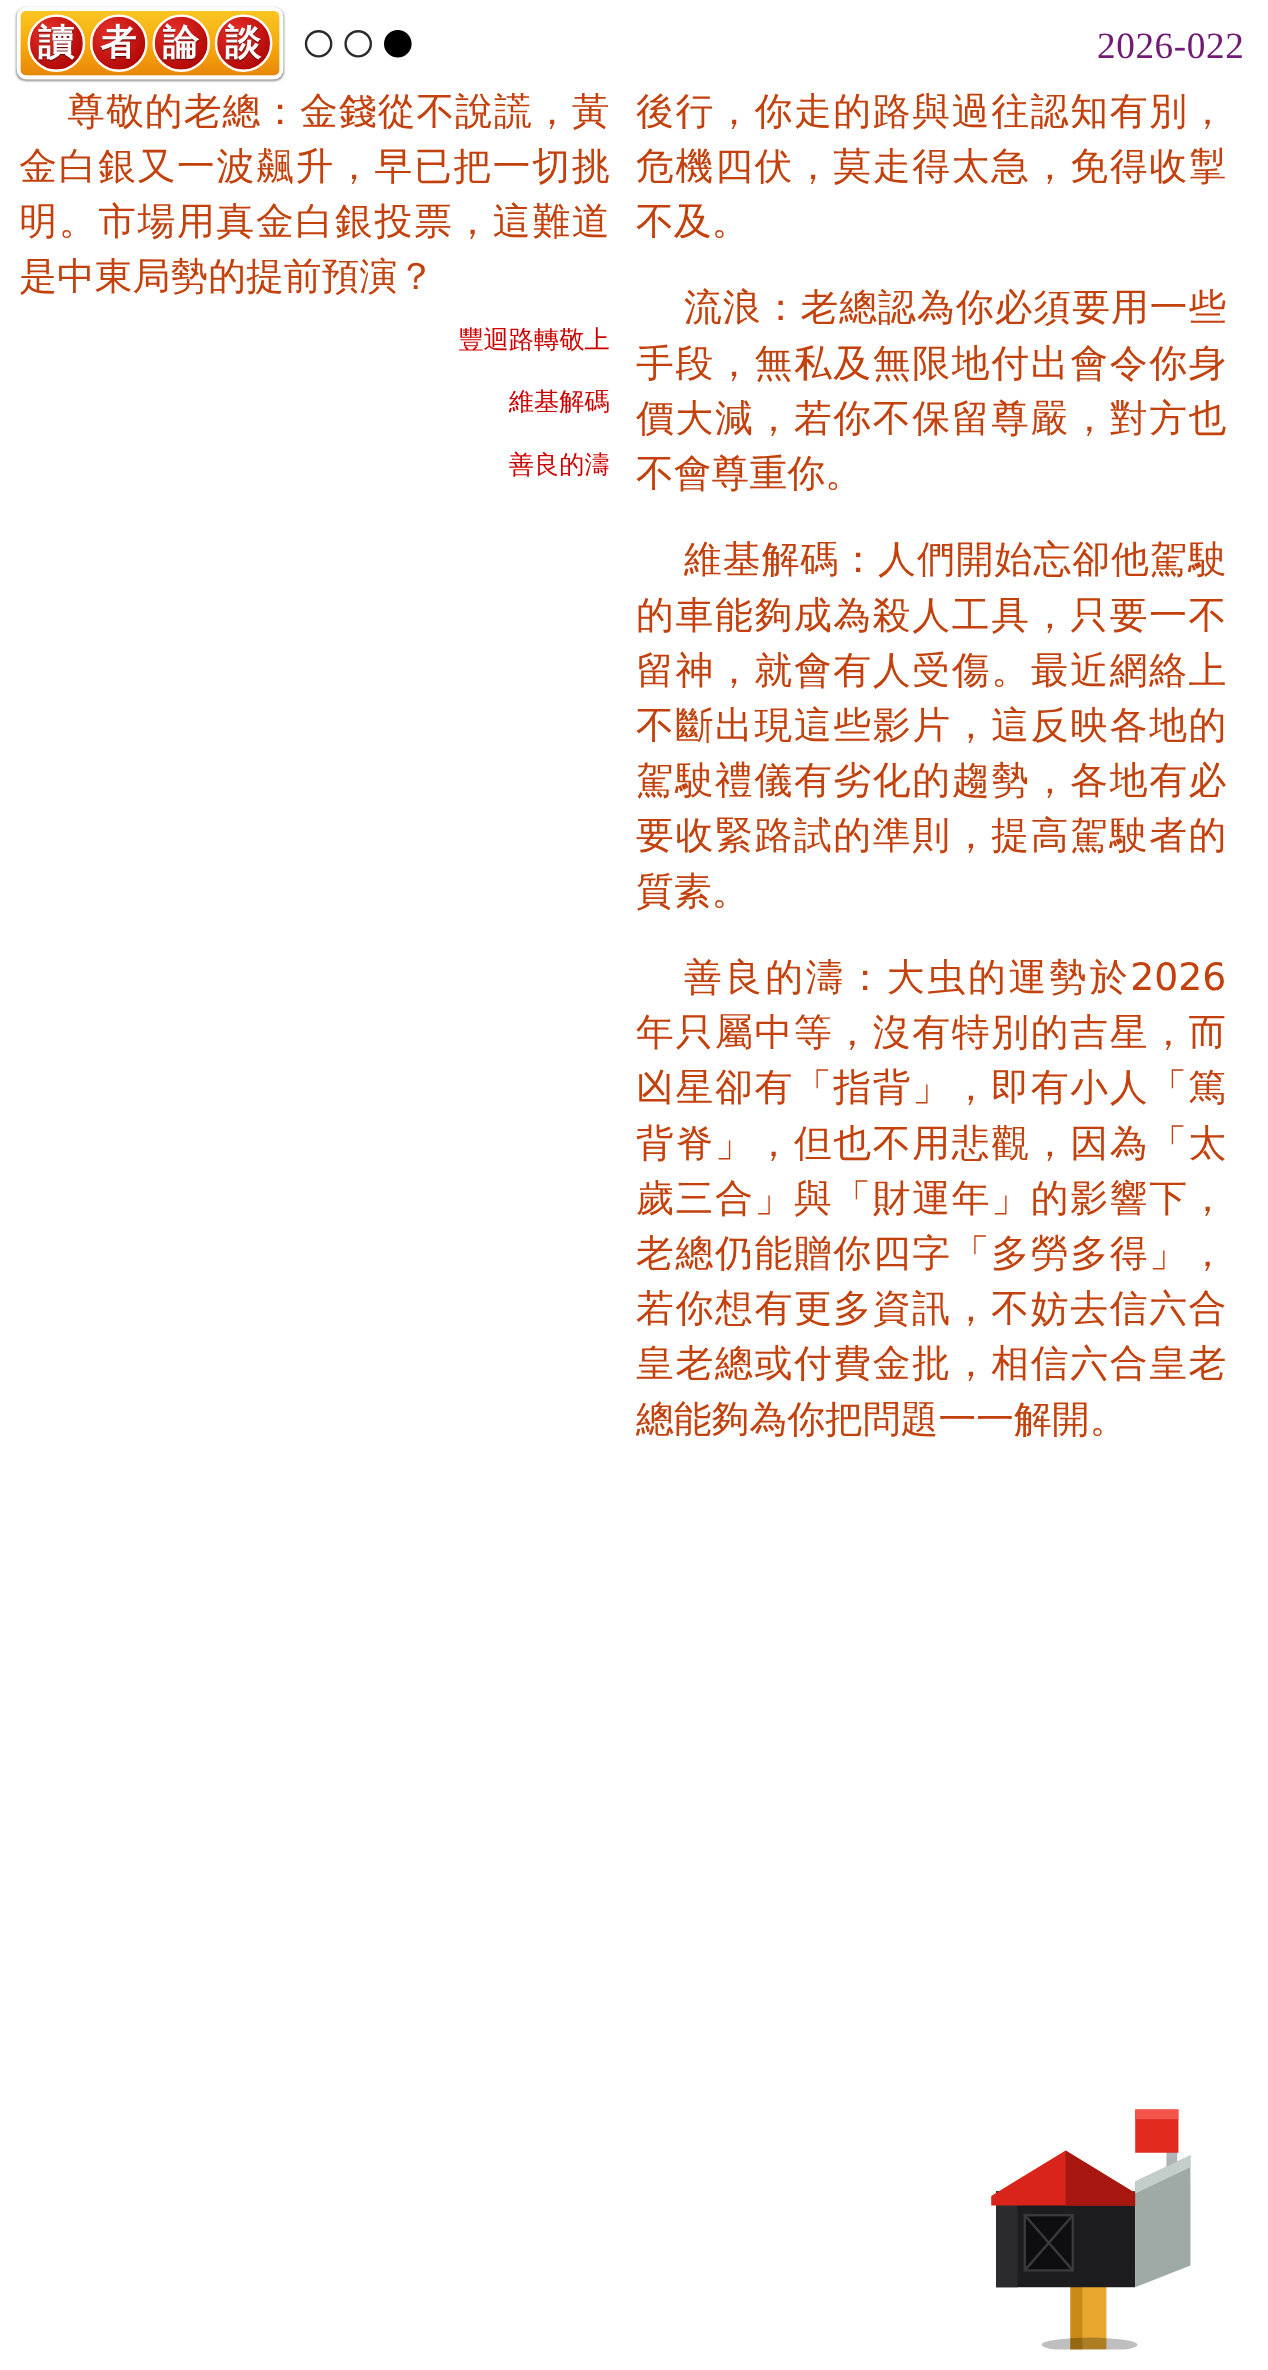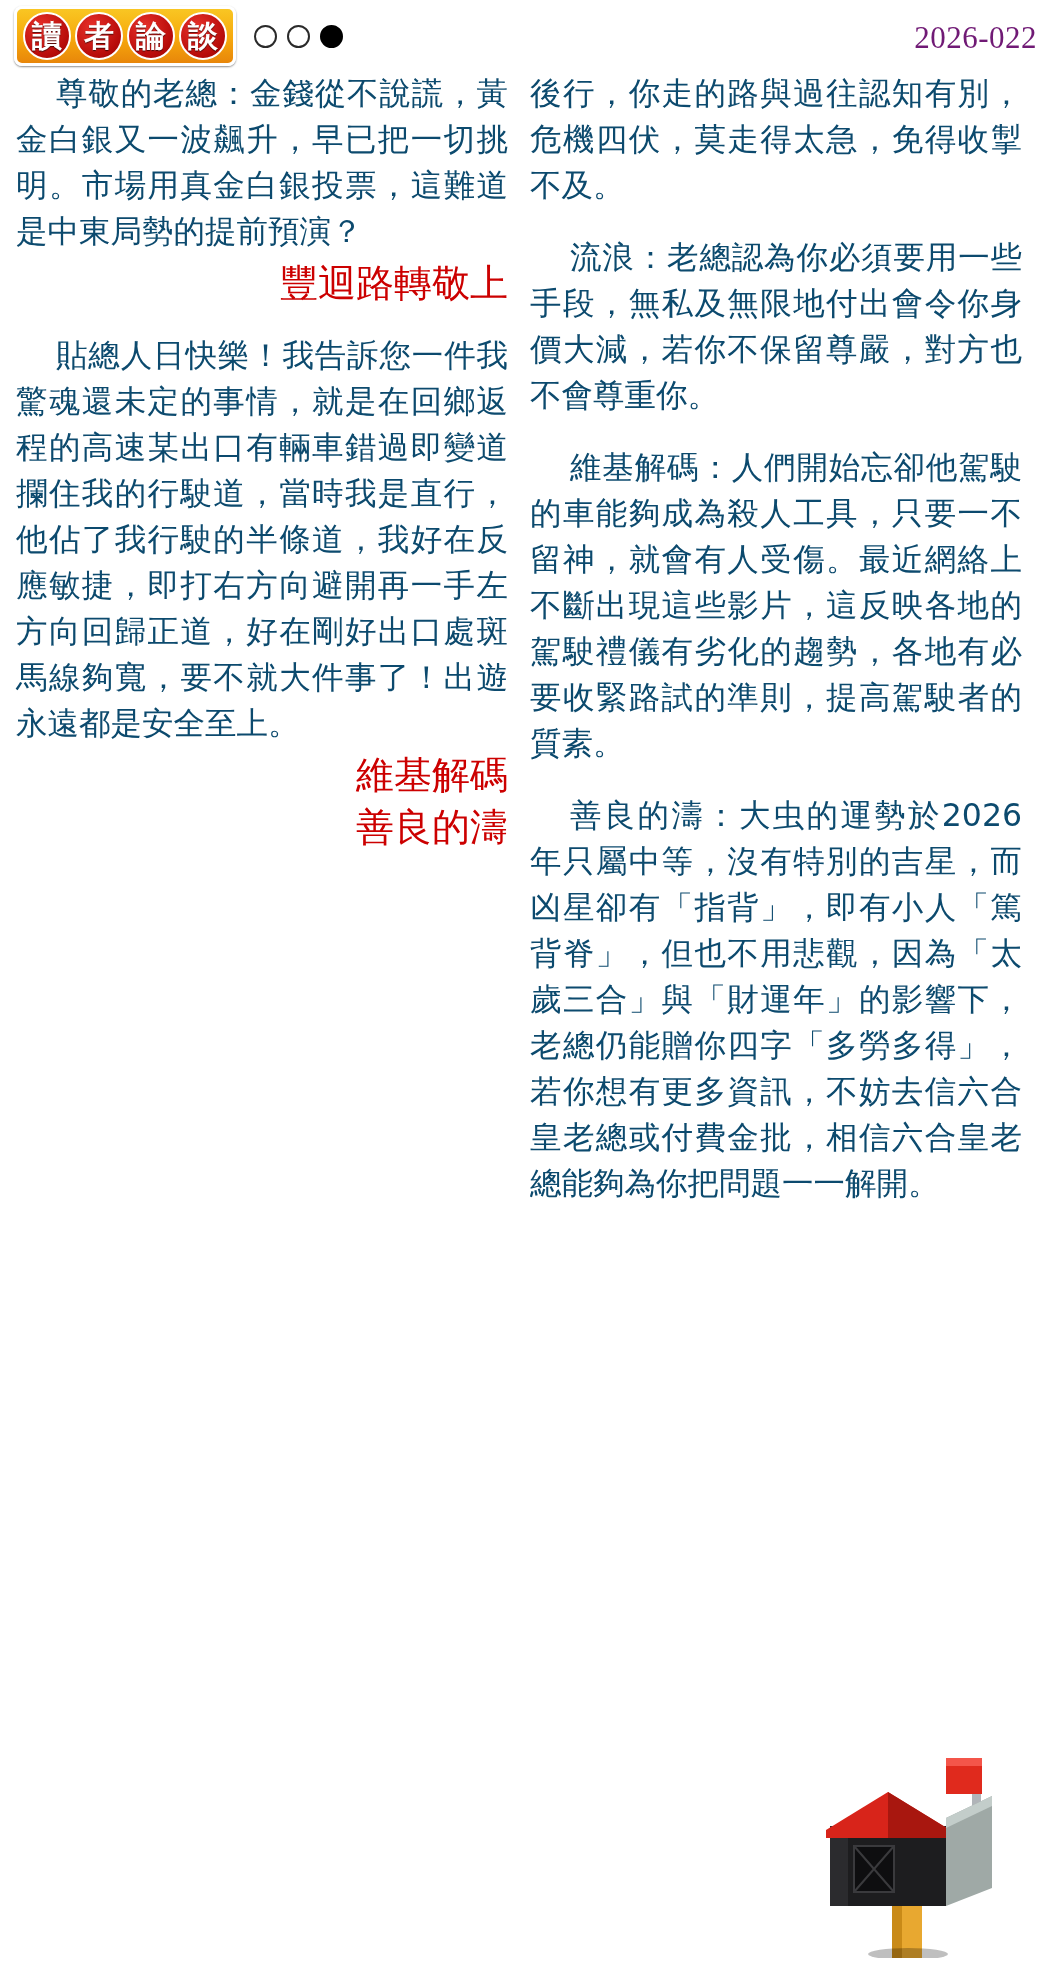--- a/index.html
+++ b/index.html
@@ -80,30 +80,30 @@
     height: 1890px;
   }
   .col {
     width: 492px;
     position: relative;
   }
   .para {
     font-family: "DejaVu Sans", sans-serif;
     font-size: 31.5px;
     line-height: 46px;
-    color: #0c4a6e;
+    color: #c2410c;
     text-align: justify;
     text-justify: inter-ideograph;
     margin: 0 0 26px 0;
     letter-spacing: 0px;
   }
   .para.indent { text-indent: 40px; }
   .sign {
     font-family: "DejaVu Sans", sans-serif;
-    font-size: 38px;
+    font-size: 21px;
     line-height: 46px;
     color: #cc0000;
     text-align: right;
     margin: -20px 0 26px 0;
   }
 
   
   .mailbox {
     position: absolute;
     right: 6px;
@@ -134,21 +134,20 @@
   </div>
   <div class="issue">2026-022</div>
 </div>
 
 <div class="columns">
 
   <div class="col col-left">
     <p class="para indent">尊敬的老總：金錢從不說謊，黃金白銀又一波飆升，早已把一切挑明。市場用真金白銀投票，這難道是中東局勢的提前預演？</p>
     <div class="sign">豐迴路轉敬上</div>
 
-    <p class="para indent">貼總人日快樂！我告訴您一件我驚魂還未定的事情，就是在回鄉返程的高速某出口有輛車錯過即變道攔住我的行駛道，當時我是直行，他佔了我行駛的半條道，我好在反應敏捷，即打右方向避開再一手左方向回歸正道，好在剛好出口處斑馬線夠寬，要不就大件事了！出遊永遠都是安全至上。</p>
     <div class="sign">維基解碼</div>
 
     <div class="sign">善良的濤</div>
 
   </div>
 
   <div class="col col-right">
     <p class="para">後行，你走的路與過往認知有別，危機四伏，莫走得太急，免得收掣不及。</p>
     <p class="para indent">流浪：老總認為你必須要用一些手段，無私及無限地付出會令你身價大減，若你不保留尊嚴，對方也不會尊重你。</p>
     <p class="para indent">維基解碼：人們開始忘卻他駕駛的車能夠成為殺人工具，只要一不留神，就會有人受傷。最近網絡上不斷出現這些影片，這反映各地的駕駛禮儀有劣化的趨勢，各地有必要收緊路試的準則，提高駕駛者的質素。</p>

